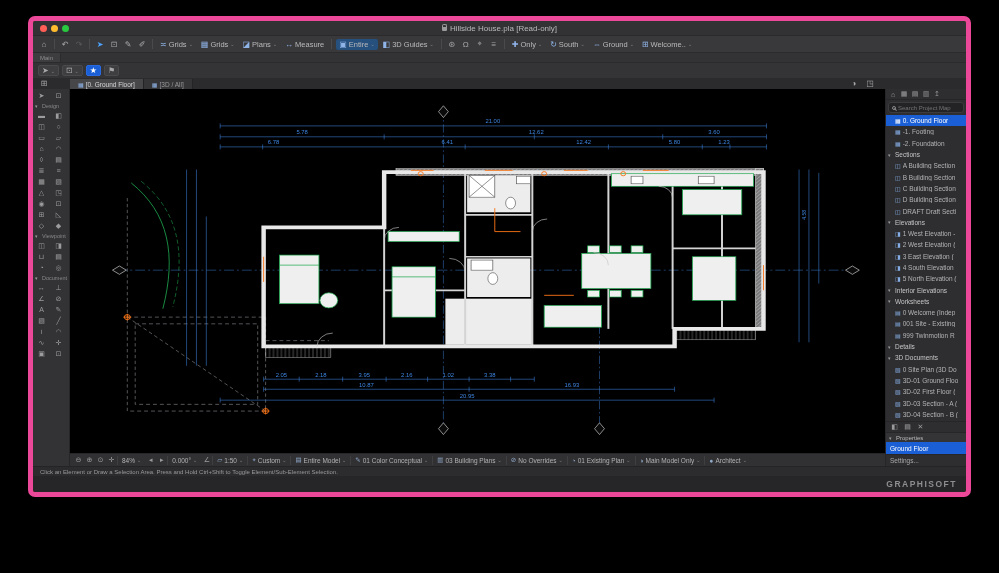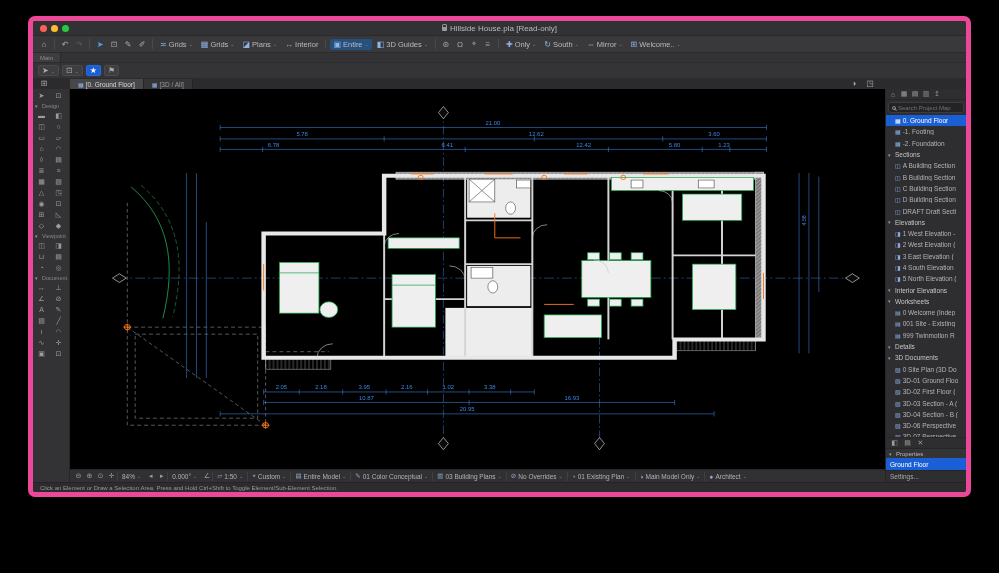--- a/index.html
+++ b/index.html
@@ -118,21 +118,21 @@
           <span class="g-label">Grids</span>
           <span class="chev">⌄</span>
         </span>
         <span class="tb-group">
           <span class="g-icon">◪</span>
           <span class="g-label">Plans</span>
           <span class="chev">⌄</span>
         </span>
         <span class="tb-group">
           <span class="g-icon">↔</span>
-          <span class="g-label">Interior</span>
+          <span class="g-label">Measure</span>
         </span>
         <span class="tb-sep"></span>
         <span class="tb-group active">
           <span class="g-icon">▣</span>
           <span class="g-label">Entire</span>
           <span class="chev">⌄</span>
         </span>
         <span class="tb-group">
           <span class="g-icon">◧</span>
           <span class="g-label">3D Guides</span>
@@ -149,21 +149,21 @@
           <span class="g-label">Only</span>
           <span class="chev">⌄</span>
         </span>
         <span class="tb-group">
           <span class="g-icon">↻</span>
           <span class="g-label">South</span>
           <span class="chev">⌄</span>
         </span>
         <span class="tb-group">
           <span class="g-icon">⇔</span>
-          <span class="g-label">Mirror</span>
+          <span class="g-label">Ground</span>
           <span class="chev">⌄</span>
         </span>
         <span class="tb-group">
           <span class="g-icon">⊞</span>
           <span class="g-label">Welcome..</span>
           <span class="chev">⌄</span>
         </span>
       </div>
 
     <div class="main-row">
@@ -658,15 +658,18 @@
           <span class="g-chev">▾</span>
           <span>Properties</span>
         </div>
         <div class="props-item">Ground Floor</div>
         <div class="props-settings">Settings...</div>
       </div>
 
     </div>
 
     <div class="hintbar">Click an Element or Draw a Selection Area. Press and Hold Ctrl+Shift to Toggle Element/Sub-Element Selection.</div>
+    <div class="brandbar">
+      <span class="brand">GRAPHISOFT</span>
+    </div>
 
   </div>
 </div>
 
 </body></html>

